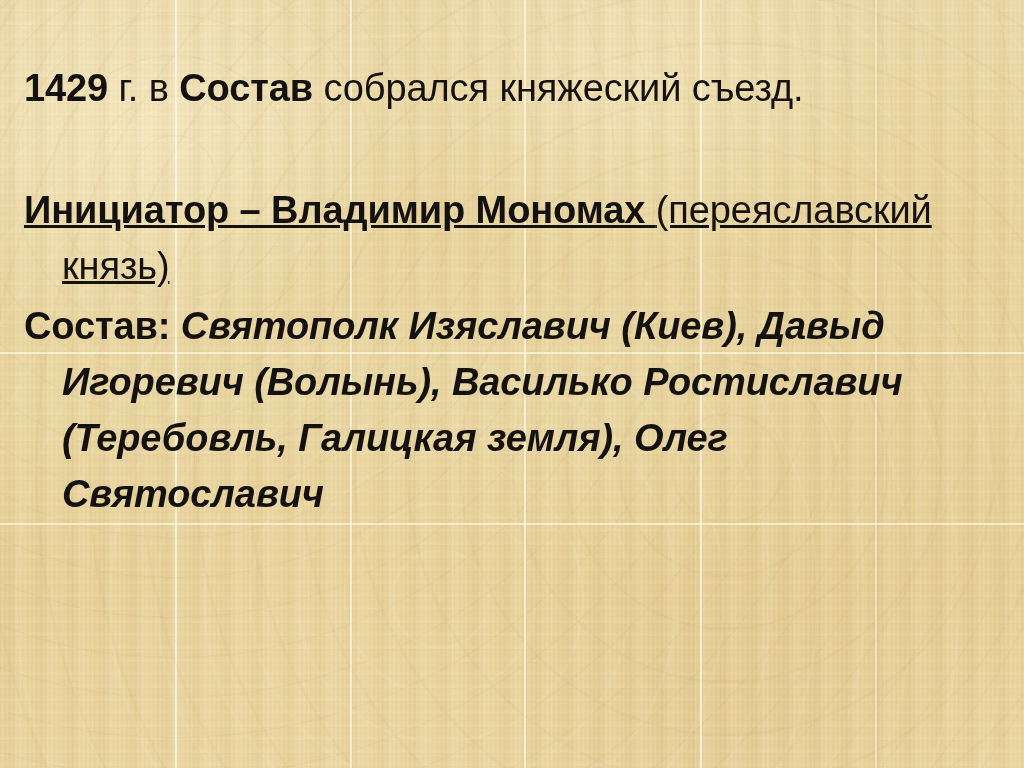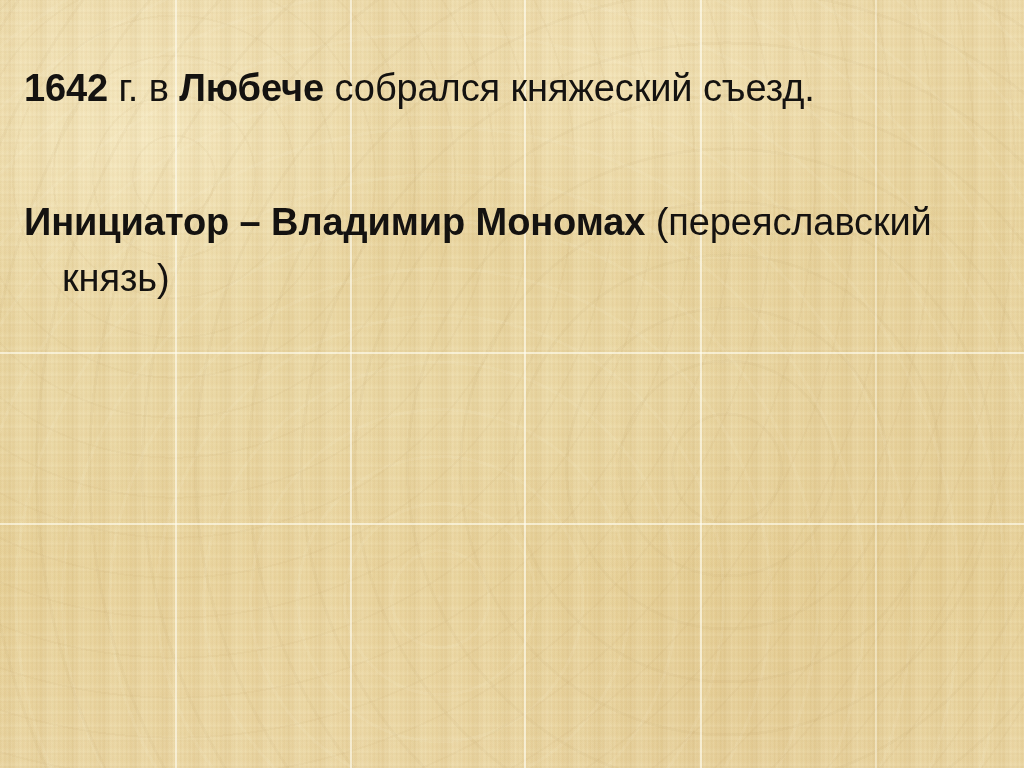--- a/index.html
+++ b/index.html
@@ -132,21 +132,21 @@
   .hang {
     padding-left: 38px;
     text-indent: -38px;
   }
 
   .b    { font-weight: bold; }
   .r    { font-weight: normal; }
   .bi   { font-weight: bold; font-style: italic; }
 
   #p1 { top: 60px; }
-  #p2 { top: 194px; }
+  #p2 { top: 182px; text-decoration: underline; }
   #p3 { top: 298px; }
   #p4 { top: 528px; }
 
   #p1, #p2 { width: 880px; }
   #p3 { width: 930px; }
   #p4 { width: 860px; }
 </style>
 </head>
 <body>
 
@@ -162,23 +162,26 @@
   <div class="seam seam-v" style="left:350px;"></div>
   <div class="seam seam-v" style="left:524px;"></div>
   <div class="seam seam-v" style="left:700px;"></div>
   <div class="seam seam-v seam-soft" style="left:875px;"></div>
   <div class="seam seam-h" style="top:352px;"></div>
   <div class="seam seam-h" style="top:523px;"></div>
 
   <div class="content">
 
     <div class="para hang" id="p1">
-      <span class="b">1642 </span><span class="r">г. в </span><span class="b">Любече </span><span class="r">собрался княжеский съезд.</span>
+      <span class="b">1429 </span><span class="r">г. в </span><span class="b">Состав </span><span class="r">собрался княжеский съезд.</span>
     </div>
 
     <div class="para hang" id="p2">
       <span class="b">Инициатор – Владимир Мономах </span><span class="r">(переяславский князь)</span>
     </div>
 
+    <div class="para hang" id="p3">
+      <span class="b">Состав: </span><span class="bi">Святополк Изяславич (Киев), Давыд Игоревич (Волынь), Василько Ростиславич (Теребовль, Галицкая земля), Олег Святославич</span>
+    </div>
 
 
   </div>
 </div>
 
 </body></html>

